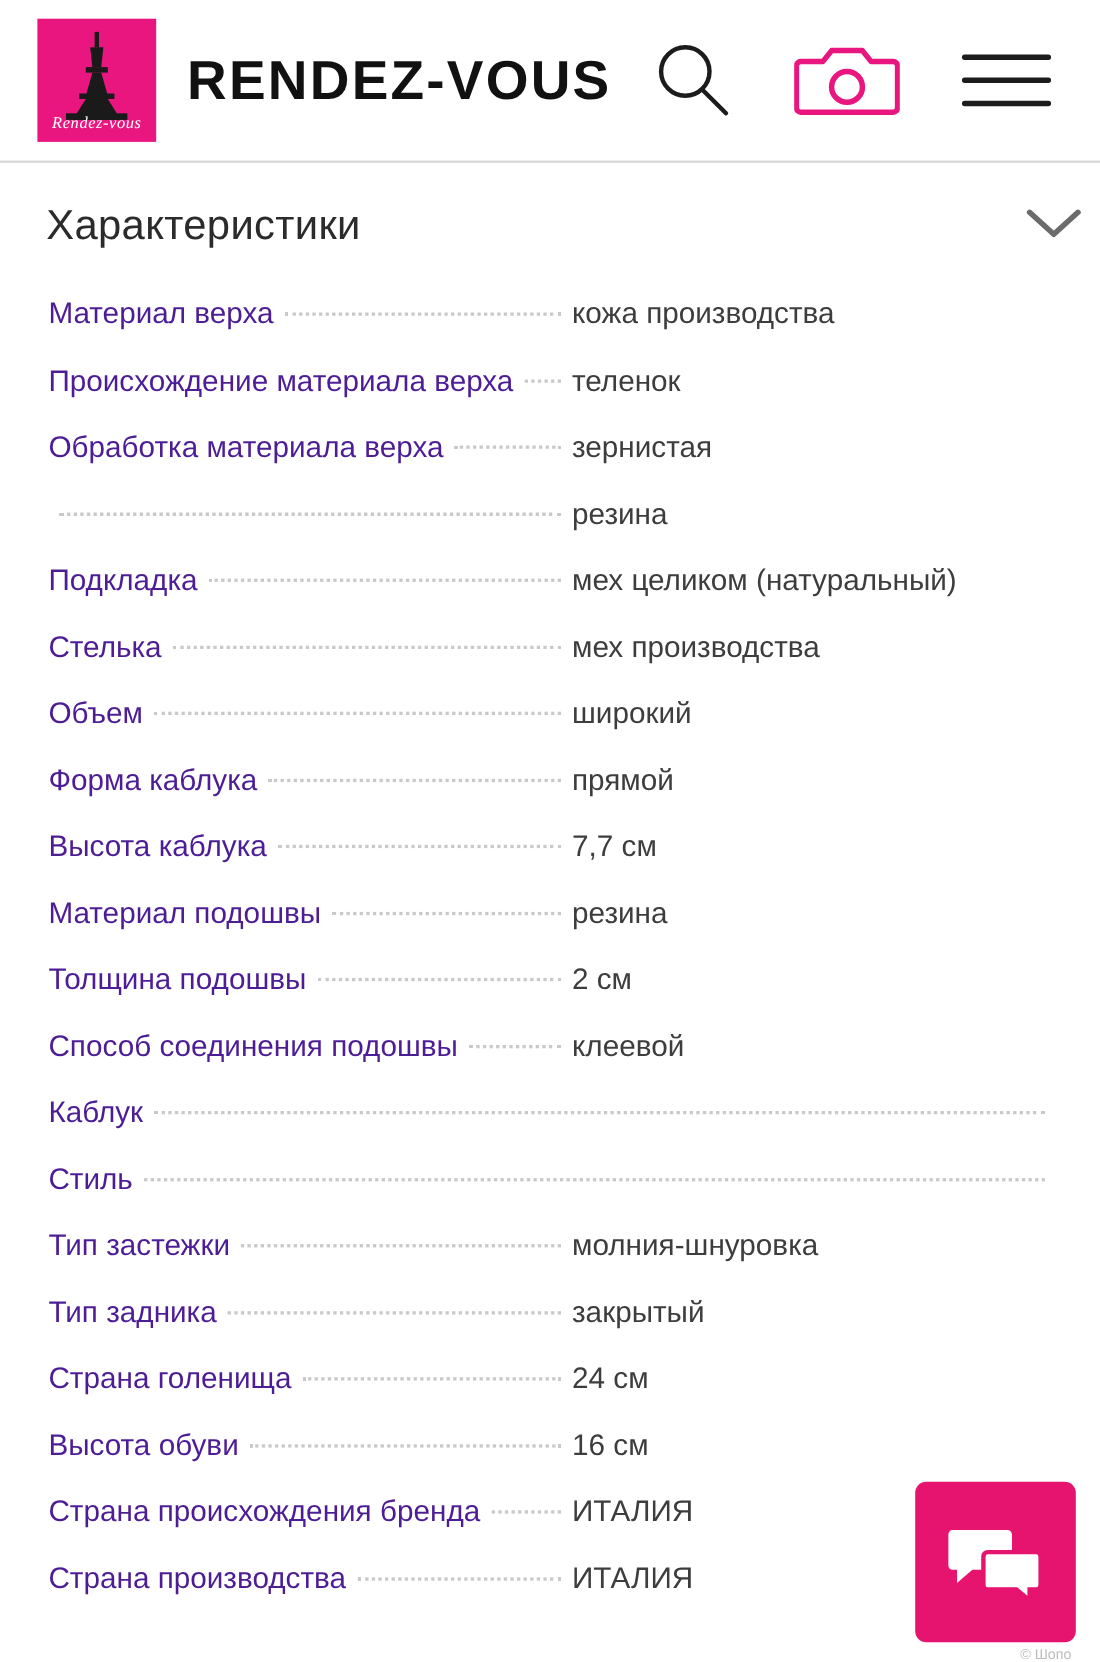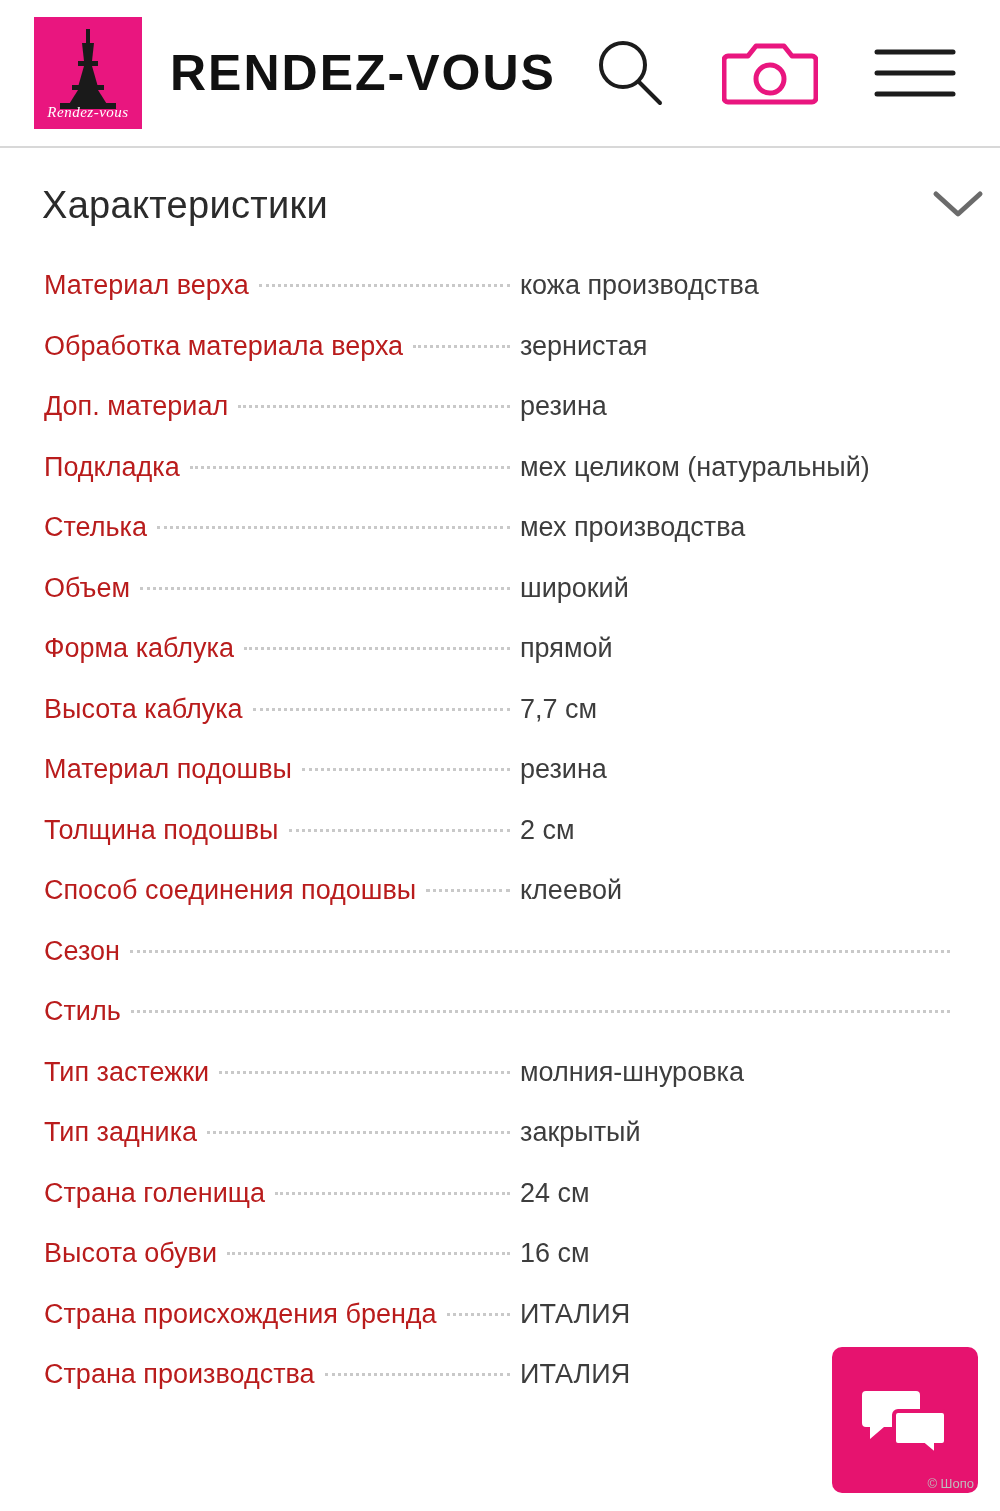--- a/index.html
+++ b/index.html
@@ -109,21 +109,21 @@
   .spec-row {
     display: flex;
     align-items: baseline;
     font-size: 27px;
     color: #3b3b3b;
     line-height: 60.5px;
     white-space: nowrap;
   }
   .spec-label {
     flex: none;
-    color: #b91c1c;
+    color: #4c1d95;
     text-align: right;
   }
   .spec-dots {
     flex: 1 1 auto;
     margin: 0 10px;
     border-bottom: 3px dotted #c9c9c9;
     position: relative;
     top: -7px;
     min-width: 8px;
   }
@@ -146,21 +146,21 @@
     border-radius: 10px;
     display: flex;
     align-items: center;
     justify-content: center;
     cursor: pointer;
   }
 
   .watermark {
     position: absolute;
     right: 26px;
-    bottom: 20px;
+    bottom: 0;
     font-size: 13px;
     color: #bdbdbd;
     display: flex;
     align-items: center;
     gap: 4px;
     pointer-events: none;
   }
 </style>
 </head>
 <body>
@@ -221,26 +221,30 @@
   </span>
 </div>
 
 <div class="spec-list">
     <div class="spec-row">
       <span class="spec-label">Материал верха</span>
       <span class="spec-dots"></span>
       <span class="spec-value">кожа производства</span>
     </div>
     <div class="spec-row">
+      <span class="spec-label">Происхождение материала верха</span>
+      <span class="spec-dots"></span>
+      <span class="spec-value">теленок</span>
+    </div>
+    <div class="spec-row">
       <span class="spec-label">Обработка материала верха</span>
       <span class="spec-dots"></span>
       <span class="spec-value">зернистая</span>
     </div>
     <div class="spec-row">
-      <span class="spec-label">Доп. материал</span>
       <span class="spec-dots"></span>
       <span class="spec-value">резина</span>
     </div>
     <div class="spec-row">
       <span class="spec-label">Подкладка</span>
       <span class="spec-dots"></span>
       <span class="spec-value">мех целиком (натуральный)</span>
     </div>
     <div class="spec-row">
       <span class="spec-label">Стелька</span>
@@ -271,21 +275,21 @@
       <span class="spec-label">Толщина подошвы</span>
       <span class="spec-dots"></span>
       <span class="spec-value">2 см</span>
     </div>
     <div class="spec-row">
       <span class="spec-label">Способ соединения подошвы</span>
       <span class="spec-dots"></span>
       <span class="spec-value">клеевой</span>
     </div>
     <div class="spec-row">
-      <span class="spec-label">Сезон</span>
+      <span class="spec-label">Каблук</span>
       <span class="spec-dots"></span>
     </div>
     <div class="spec-row">
       <span class="spec-label">Стиль</span>
       <span class="spec-dots"></span>
     </div>
     <div class="spec-row">
       <span class="spec-label">Тип застежки</span>
       <span class="spec-dots"></span>
       <span class="spec-value">молния-шнуровка</span>

